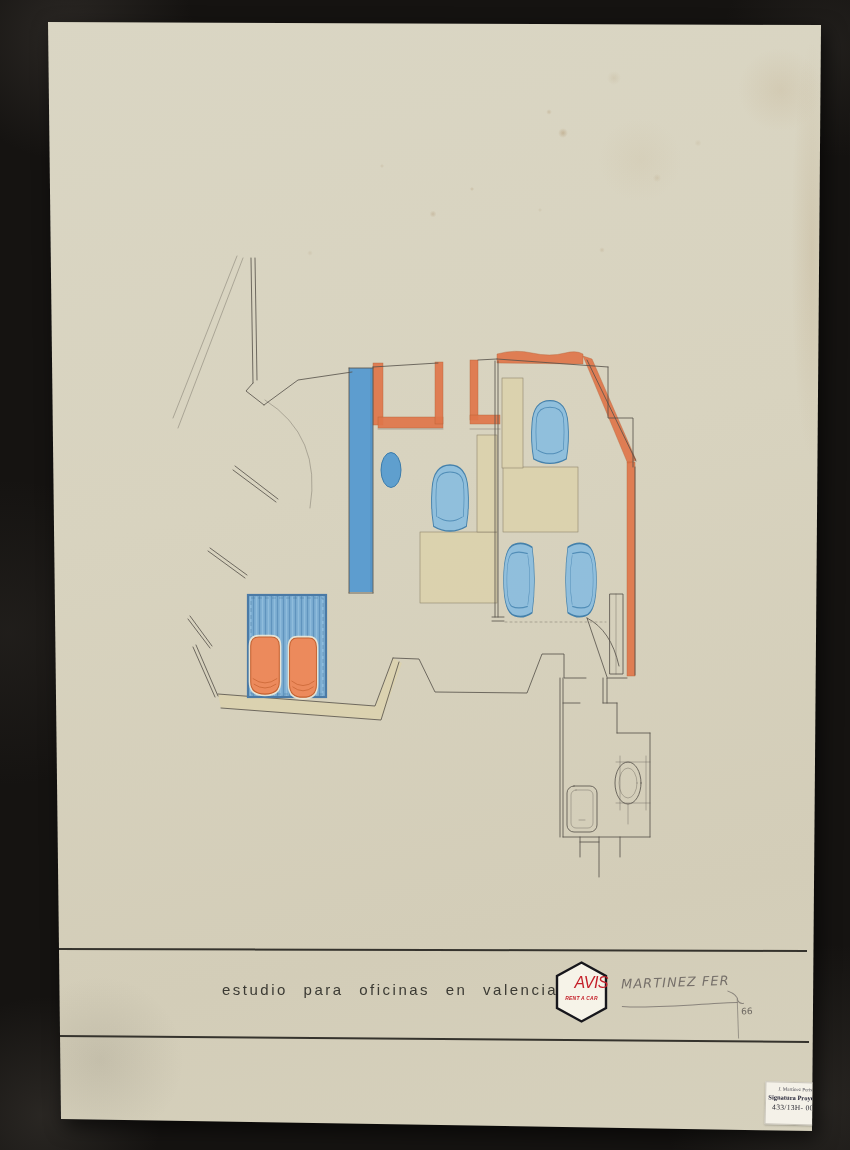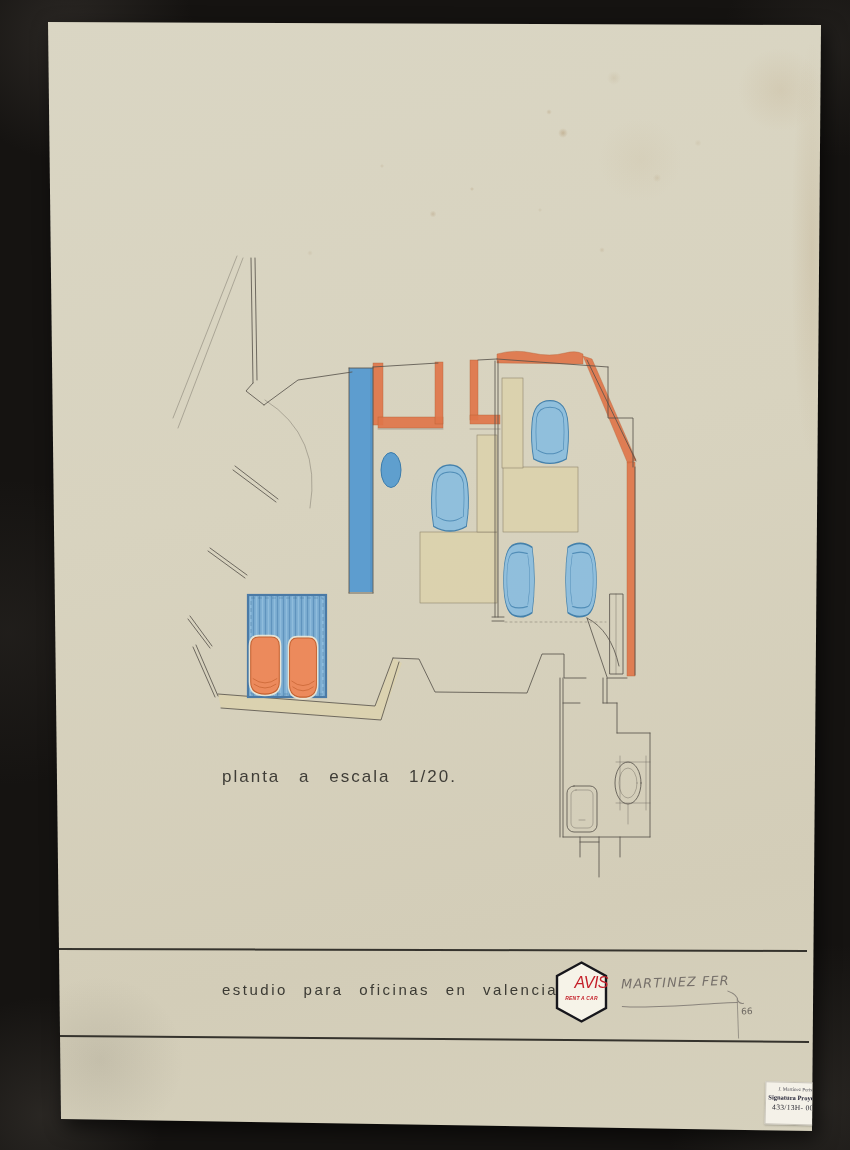--- a/index.html
+++ b/index.html
@@ -198,21 +198,20 @@
 
       <g>
         <ellipse cx="241" cy="220" rx="10" ry="17.5" fill="#5f9fce" stroke="#3c7cab" stroke-width="1"></ellipse>
         <use href="#chair" transform="translate(300,248) scale(0.78,1.18)"></use>
         <use href="#chair" transform="translate(400,182) scale(0.78,1.12)"></use>
         <use href="#chair" transform="translate(369,330) rotate(-90) scale(1.55,0.55)"></use>
         <use href="#chair" transform="translate(431,330) rotate(90) scale(1.55,0.55)"></use>
       </g>
     </svg>
 
-    <div class="plan-label">planta a escala 1/20.</div>
 
     <div class="rule rule-top"></div>
     <div class="rule rule-bottom"></div>
 
     <div class="caption">estudio para oficinas en valencia de</div>
 
     <div class="avis">
       <svg viewBox="0 0 53 62" xmlns="http://www.w3.org/2000/svg">
         <polygon points="26.5,1.5 51,15 51,47 26.5,60.5 2,47 2,15" fill="#f6f3e8" stroke="#17171c" stroke-width="2.4"></polygon>
       </svg>

